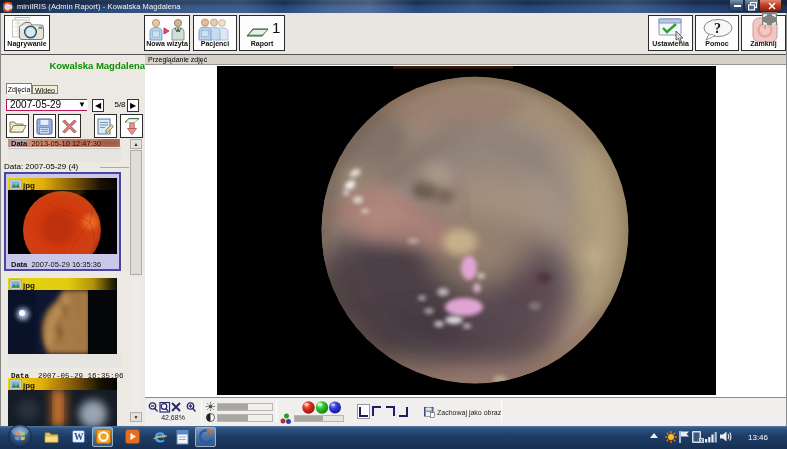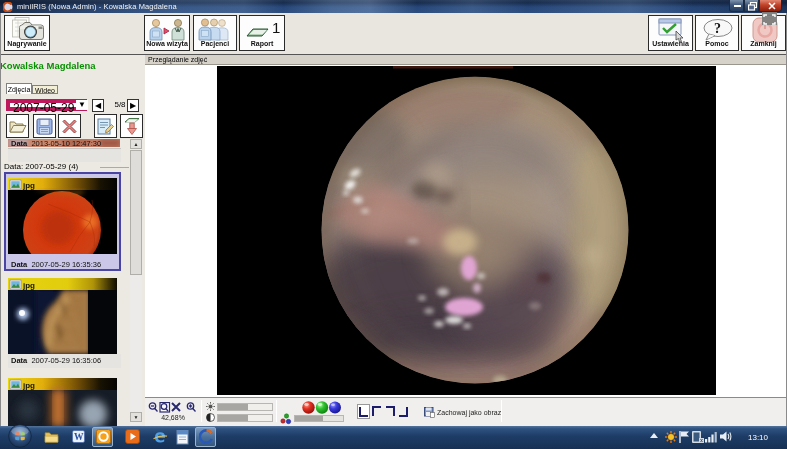--- a/index.html
+++ b/index.html
@@ -22,21 +22,21 @@
 #btnclose { left:759px; width:23px; background:linear-gradient(180deg,#e0856f,#c14328 45%,#8f1f0c); border-radius:0 0 3px 0;}
 #capicon { left:762px; top:12px; width:15px; height:13px; background:rgba(125,125,125,0.95); z-index:50; }
 
 
 #toolbar { left:0; top:13px; width:787px; height:42px; background:#e9e6e0; border-bottom:1px solid #555; }
 .tbtn { position:absolute; top:2px; height:36px; background:#fdfdfd; border:1px solid #2a2a2a; text-align:center; font-size:7px; color:#111; }
 .tbtn .lbl { position:absolute; bottom:3px; left:0; right:0; font-size:7px; }
 
 
 #sidebar { left:0; top:55px; width:145px; height:371px; background:#ece9e2; }
-#pname { left:0; top:5px; width:145px; text-align:left; color:#089102; font-weight:bold; font-size:9.5px; }
+#pname { left:0; top:5px; width:145px; text-align:right; color:#089102; font-weight:bold; font-size:9.5px; }
 .sbtn { top:59px; width:23px; height:24px; background:#fff; border:1px solid #2a2a2a; }
 .sbtn svg { position:absolute; left:0px; top:1px; }
 .sarr { width:12px; height:10px; background:#e3e1dd; border:1px solid #b0aea8; font-size:5px; text-align:center; line-height:9px; color:#222; }
 .dtxt { font-size:7.5px; color:#111; white-space:nowrap; }
 .slid { width:56px; height:8px; background:#f0efec; border:1px solid #b8b6b2; }
 .slid .fill { width:30px; height:6px; background:#a8a6a2; }
 .tbtn2 { top:1px; width:21px; height:20px; background:linear-gradient(180deg,#7d9cc0,#4a709a 50%,#35587e); border:1px solid #9ab4d0; border-radius:2px; }
 
 
 #mainarea { left:145px; top:55px; width:642px; height:342px; background:#ffffff; }
@@ -46,21 +46,21 @@
 
 #btoolbar { left:145px; top:397px; width:642px; height:29px; background:#f0efed; border-top:1px solid #8a8a8a; }
 
 
 #taskbar { left:0; top:426px; width:787px; height:23px;
  background:linear-gradient(180deg,#54749c 0%,#2e5280 12%,#1d3c66 45%,#163053 100%); }
 </style></head>
 <body>
 <div id="page">
   <div class="abs" id="titlebar"></div>
-  <div class="abs" id="titletxt">miniIRIS (Nowa Admin) - Kowalska Magdalena</div>
+  <div class="abs" id="titletxt">miniIRIS (Admin Raport) - Kowalska Magdalena</div>
   <svg class="abs" style="left:3px;top:2px;" width="10" height="10" viewBox="0 0 10 10">
     <circle cx="5" cy="5" r="4.5" fill="#d8d8e8"></circle>
     <path d="M8.5 2.5 A4.5 4.5 0 1 0 8.7 7.2" fill="none" stroke="#c84a10" stroke-width="2.2"></path>
   </svg>
   <div class="abs winbtn" id="btnmin">
       <span style="position:absolute;left:4px;top:5px;width:7px;height:2px;background:#fff;"></span>
     </div>
   <div class="abs winbtn" id="btnmax">
     <svg width="9" height="9" style="position:absolute;left:3px;top:1.5px;" viewBox="0 0 9 9">
       <rect x="2.5" y="0.5" width="6" height="5" fill="none" stroke="#fff" stroke-width="1.2"></rect>
@@ -157,21 +157,21 @@
       </svg>
       <div class="lbl" style="font-weight:bold;">Zamknij</div>
     </div>
   </div>
   <div class="abs" id="sidebar">
     <div class="abs" id="pname">Kowalska Magdalena</div>
 
     <div class="abs" style="left:6px;top:28px;width:26px;height:11px;background:#fff;border:1px solid #808080;border-bottom:none;font-size:7px;text-align:center;line-height:11px;z-index:2;">Zdjęcia</div>
     <div class="abs" style="left:32px;top:30px;width:26px;height:9px;background:#f3eed6;border:1px solid #808080;font-size:7px;text-align:center;line-height:9px;">Wideo</div>
 
-    <div class="abs" style="left:6px;top:44px;width:81px;height:12px;background:#fff;border:4px solid #be185d;font-size:12px;line-height:10px;padding-left:3px;">2007-05-29</div>
+    <div class="abs" style="left:6px;top:44px;width:81px;height:12px;background:#fff;border:1px solid #be185d;font-size:10px;line-height:10px;padding-left:3px;">2007-05-29</div>
     <div class="abs" style="left:76px;top:45px;width:12px;height:10px;background:#fff;font-size:8px;text-align:center;line-height:10px;">▼</div>
     <div class="abs" style="left:92px;top:44px;width:12px;height:13px;background:#fff;border:1px solid #333;font-size:8px;text-align:center;line-height:11px;">◀</div>
     <div class="abs" style="left:104px;top:45px;width:32px;height:11px;font-size:8px;text-align:center;">5/8</div>
     <div class="abs" style="left:127px;top:44px;width:12px;height:13px;background:#fff;border:1px solid #333;font-size:8px;text-align:center;line-height:11px;">▶</div>
 
     <div class="abs sbtn" style="left:6px;">
       <svg width="21" height="21" viewBox="0 0 21 21">
         <path d="M3 6 L3 16 L16 16 L16 8 L9 8 L7.5 6 Z" fill="#ece5c8" stroke="#8a7d50" stroke-width="1"></path>
         <path d="M3 16 L6.5 9.5 L19 9.5 L15.5 16 Z" fill="#f4efd8" stroke="#8a7d50" stroke-width="1"></path>
       </svg>
@@ -282,21 +282,21 @@
         <path d="M58 14 L70 22 M52 26 L68 32 M46 38 L66 42 M42 50 L64 54 M42 62 L62 66 M50 20 Q60 28 58 40 M48 44 Q58 52 52 64" stroke="#7a4e1e" stroke-width="1.2" opacity="0.4" filter="url(#fb)"></path>
         <path d="M74 12 L74 76 M68 20 L72 40 M66 48 L70 66" stroke="#8a5c28" stroke-width="1.5" opacity="0.4" filter="url(#fb)"></path>
         <rect x="80" y="12" width="29" height="64" fill="#04060a"></rect>
         <rect x="0" y="0" width="109" height="12" fill="url(#band2)"></rect>
         <rect x="2" y="2" width="11" height="9" fill="#f4f4f4" stroke="#888" stroke-width="0.7"></rect>
         <rect x="3.2" y="3.2" width="8.6" height="6.6" fill="#70b8e0"></rect>
         <path d="M3.2 9.8 L6 6 L8 8.5 L10 5.5 L11.8 9.8 Z" fill="#3a8a3a"></path>
         <text x="15" y="9.5" font-size="8" font-weight="bold" fill="#141408">jpg</text>
       </svg>
       <div class="abs" style="left:8px;top:299px;width:113px;height:14px;background:#e6e4e0;"></div>
-      <div class="abs dtxt" style="left:11px;top:301px;"><b>Data</b>&nbsp;&nbsp;2007-05-29 16:35:06</div>
+      <div class="abs dtxt" style="left:11px;top:317px;font-family:Liberation Mono, monospace;"><b>Data</b>&nbsp;&nbsp;2007-05-29 16:35:06</div>
 
       <svg class="abs" style="left:8px;top:323px;" width="109" height="48" viewBox="0 0 109 48">
         <rect width="109" height="48" fill="#161c26"></rect>
         <rect x="0" y="0" width="109" height="12" fill="url(#band)"></rect>
         <rect x="42" y="12" width="17" height="36" fill="#a85c20" opacity="0.85" filter="url(#fb2)"></rect>
         <rect x="47" y="12" width="6" height="36" fill="#d8843a" filter="url(#fb2)"></rect>
         <circle cx="85" cy="36" r="14" fill="#b8c6d4" filter="url(#fb2)" opacity="0.8"></circle>
         <circle cx="20" cy="32" r="11" fill="#26303c" filter="url(#fb2)"></circle>
         <rect x="2" y="2" width="11" height="9" fill="#f4f4f4" stroke="#888" stroke-width="0.7"></rect>
         <rect x="3.2" y="3.2" width="8.6" height="6.6" fill="#70b8e0"></rect>
@@ -581,14 +581,14 @@
     <svg class="abs" style="left:705px;top:5px;" width="12" height="12" viewBox="0 0 12 12">
       <rect x="0" y="8" width="2.2" height="3.5" fill="#e8eef4"></rect>
       <rect x="3.2" y="6" width="2.2" height="5.5" fill="#e8eef4"></rect>
       <rect x="6.4" y="3.5" width="2.2" height="8" fill="#e8eef4"></rect>
       <rect x="9.6" y="1" width="2.2" height="10.5" fill="#aebecd"></rect>
     </svg>
     <svg class="abs" style="left:719px;top:4px;" width="13" height="13" viewBox="0 0 13 13">
       <path d="M1 4.5 L4 4.5 L7.5 1.5 L7.5 11.5 L4 8.5 L1 8.5 Z" fill="#e8eef4"></path>
       <path d="M9 4 Q10.5 6.5 9 9 M10.8 2.5 Q13 6.5 10.8 10.5" stroke="#e8eef4" stroke-width="1.1" fill="none"></path>
     </svg>
-    <div class="abs" style="left:742px;top:7px;width:32px;text-align:center;font-size:8px;color:#fff;">13:10</div>
+    <div class="abs" style="left:742px;top:7px;width:32px;text-align:center;font-size:8px;color:#fff;">13:46</div>
   </div>
 </div>
 </body></html>

